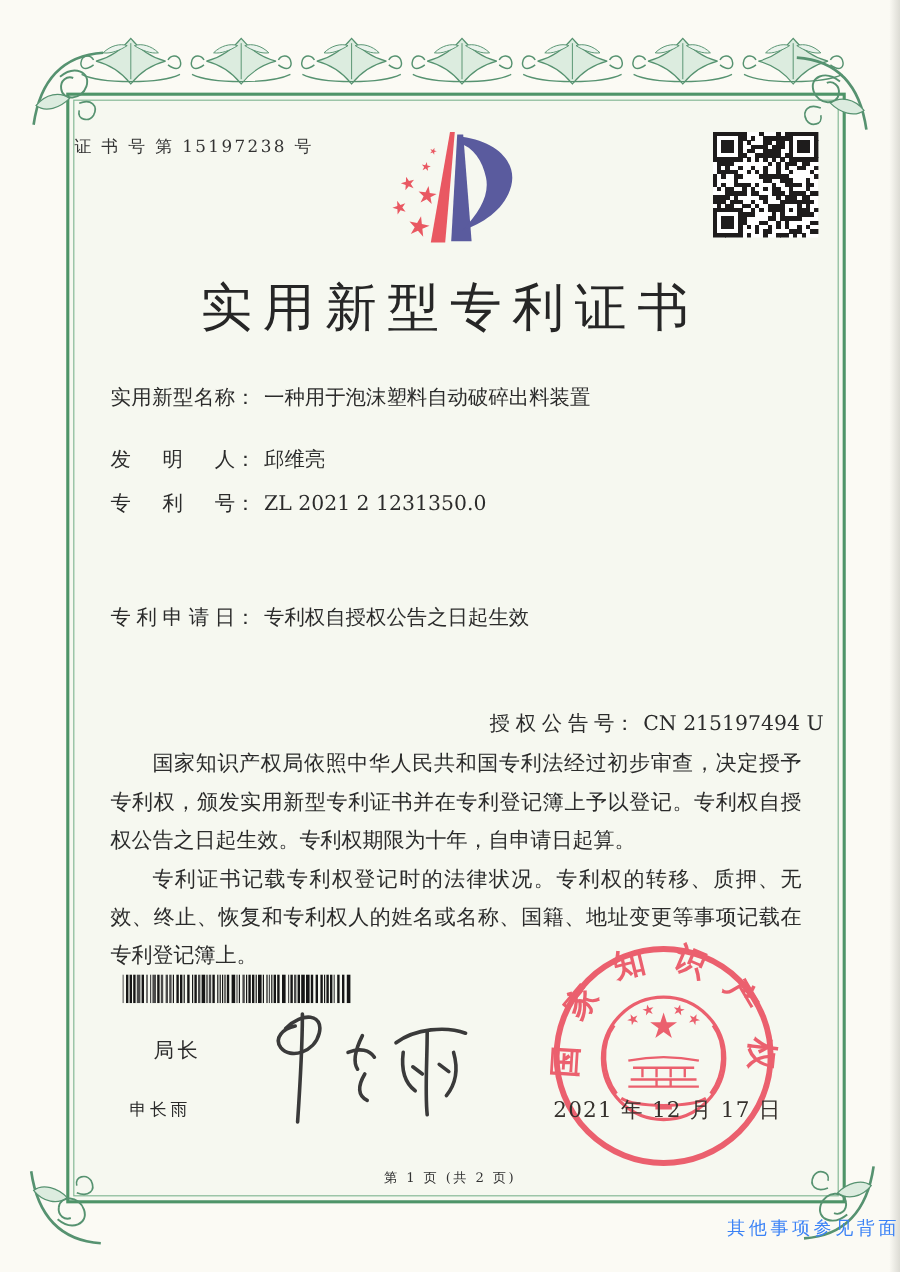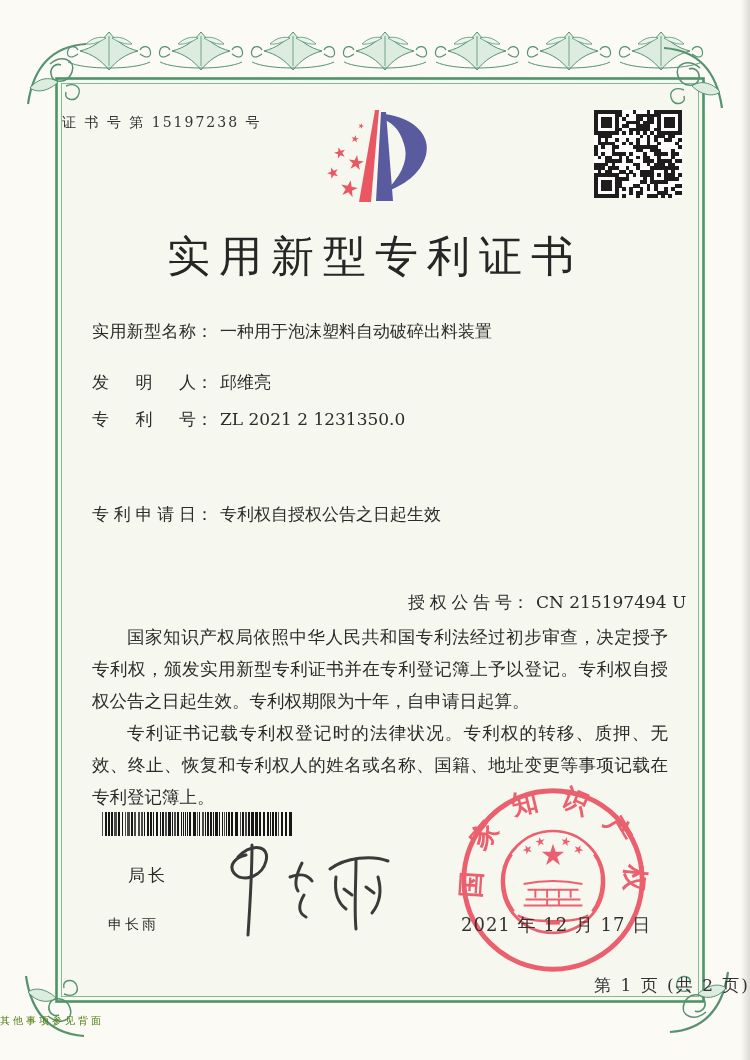--- a/index.html
+++ b/index.html
@@ -23,22 +23,22 @@
   .r1{top:320px}.r2{top:371px}.r3{top:408px}.r4{top:457px}.r5{top:503px}.r6{top:549px}.r7{top:591px}
   .pair2{left:408px;}
   .paras{left:92px;top:621px;width:576px;font-size:17.5px;line-height:32px;text-align:justify;}
   .paras p{margin:0;text-indent:2em;}
   .barcode-svg{left:102px;top:812px;width:196px;height:24px;}
   .officer-title{left:108px;top:864px;font-size:17px;letter-spacing:3px;margin-left:20px;}
   .officer-name{left:108px;top:916px;font-size:14px;letter-spacing:3px;}
   .sig-svg{left:186px;top:833px;width:216px;height:108px;}
   .seal-svg{left:455px;top:782px;width:196px;height:196px;opacity:.9;}
   .seal-date{left:461px;top:913px;font-size:18px;letter-spacing:1px;color:#35302c;}
-  .page-info{left:0;right:0;top:974px;text-align:right;font-size:17px;letter-spacing:2px;color:#333;}
-  .back-note{left:0;right:0;top:1014px;text-align:left;font-size:10px;letter-spacing:3px;color:#4d7c0f;}
+  .page-info{left:0;right:0;top:974px;text-align:center;font-size:11px;letter-spacing:2px;color:#333;}
+  .back-note{left:0;right:0;top:1014px;text-align:right;font-size:15px;letter-spacing:3px;color:#3b82f6;}
 </style>
 </head>
 <body>
 
 <div class="abs" style="inset:0">
 
   <svg class="abs frame-svg" viewBox="0 0 750 1060" xmlns="http://www.w3.org/2000/svg">
     <defs>
       <g id="leafMotif">
         <path d="M45,6 C37,16 28,22 16,25 C28,28 37,34 45,44 C53,34 62,28 74,25 C62,22 53,16 45,6 Z" fill="#dcecdf" stroke="#569270" stroke-width="1"></path>

